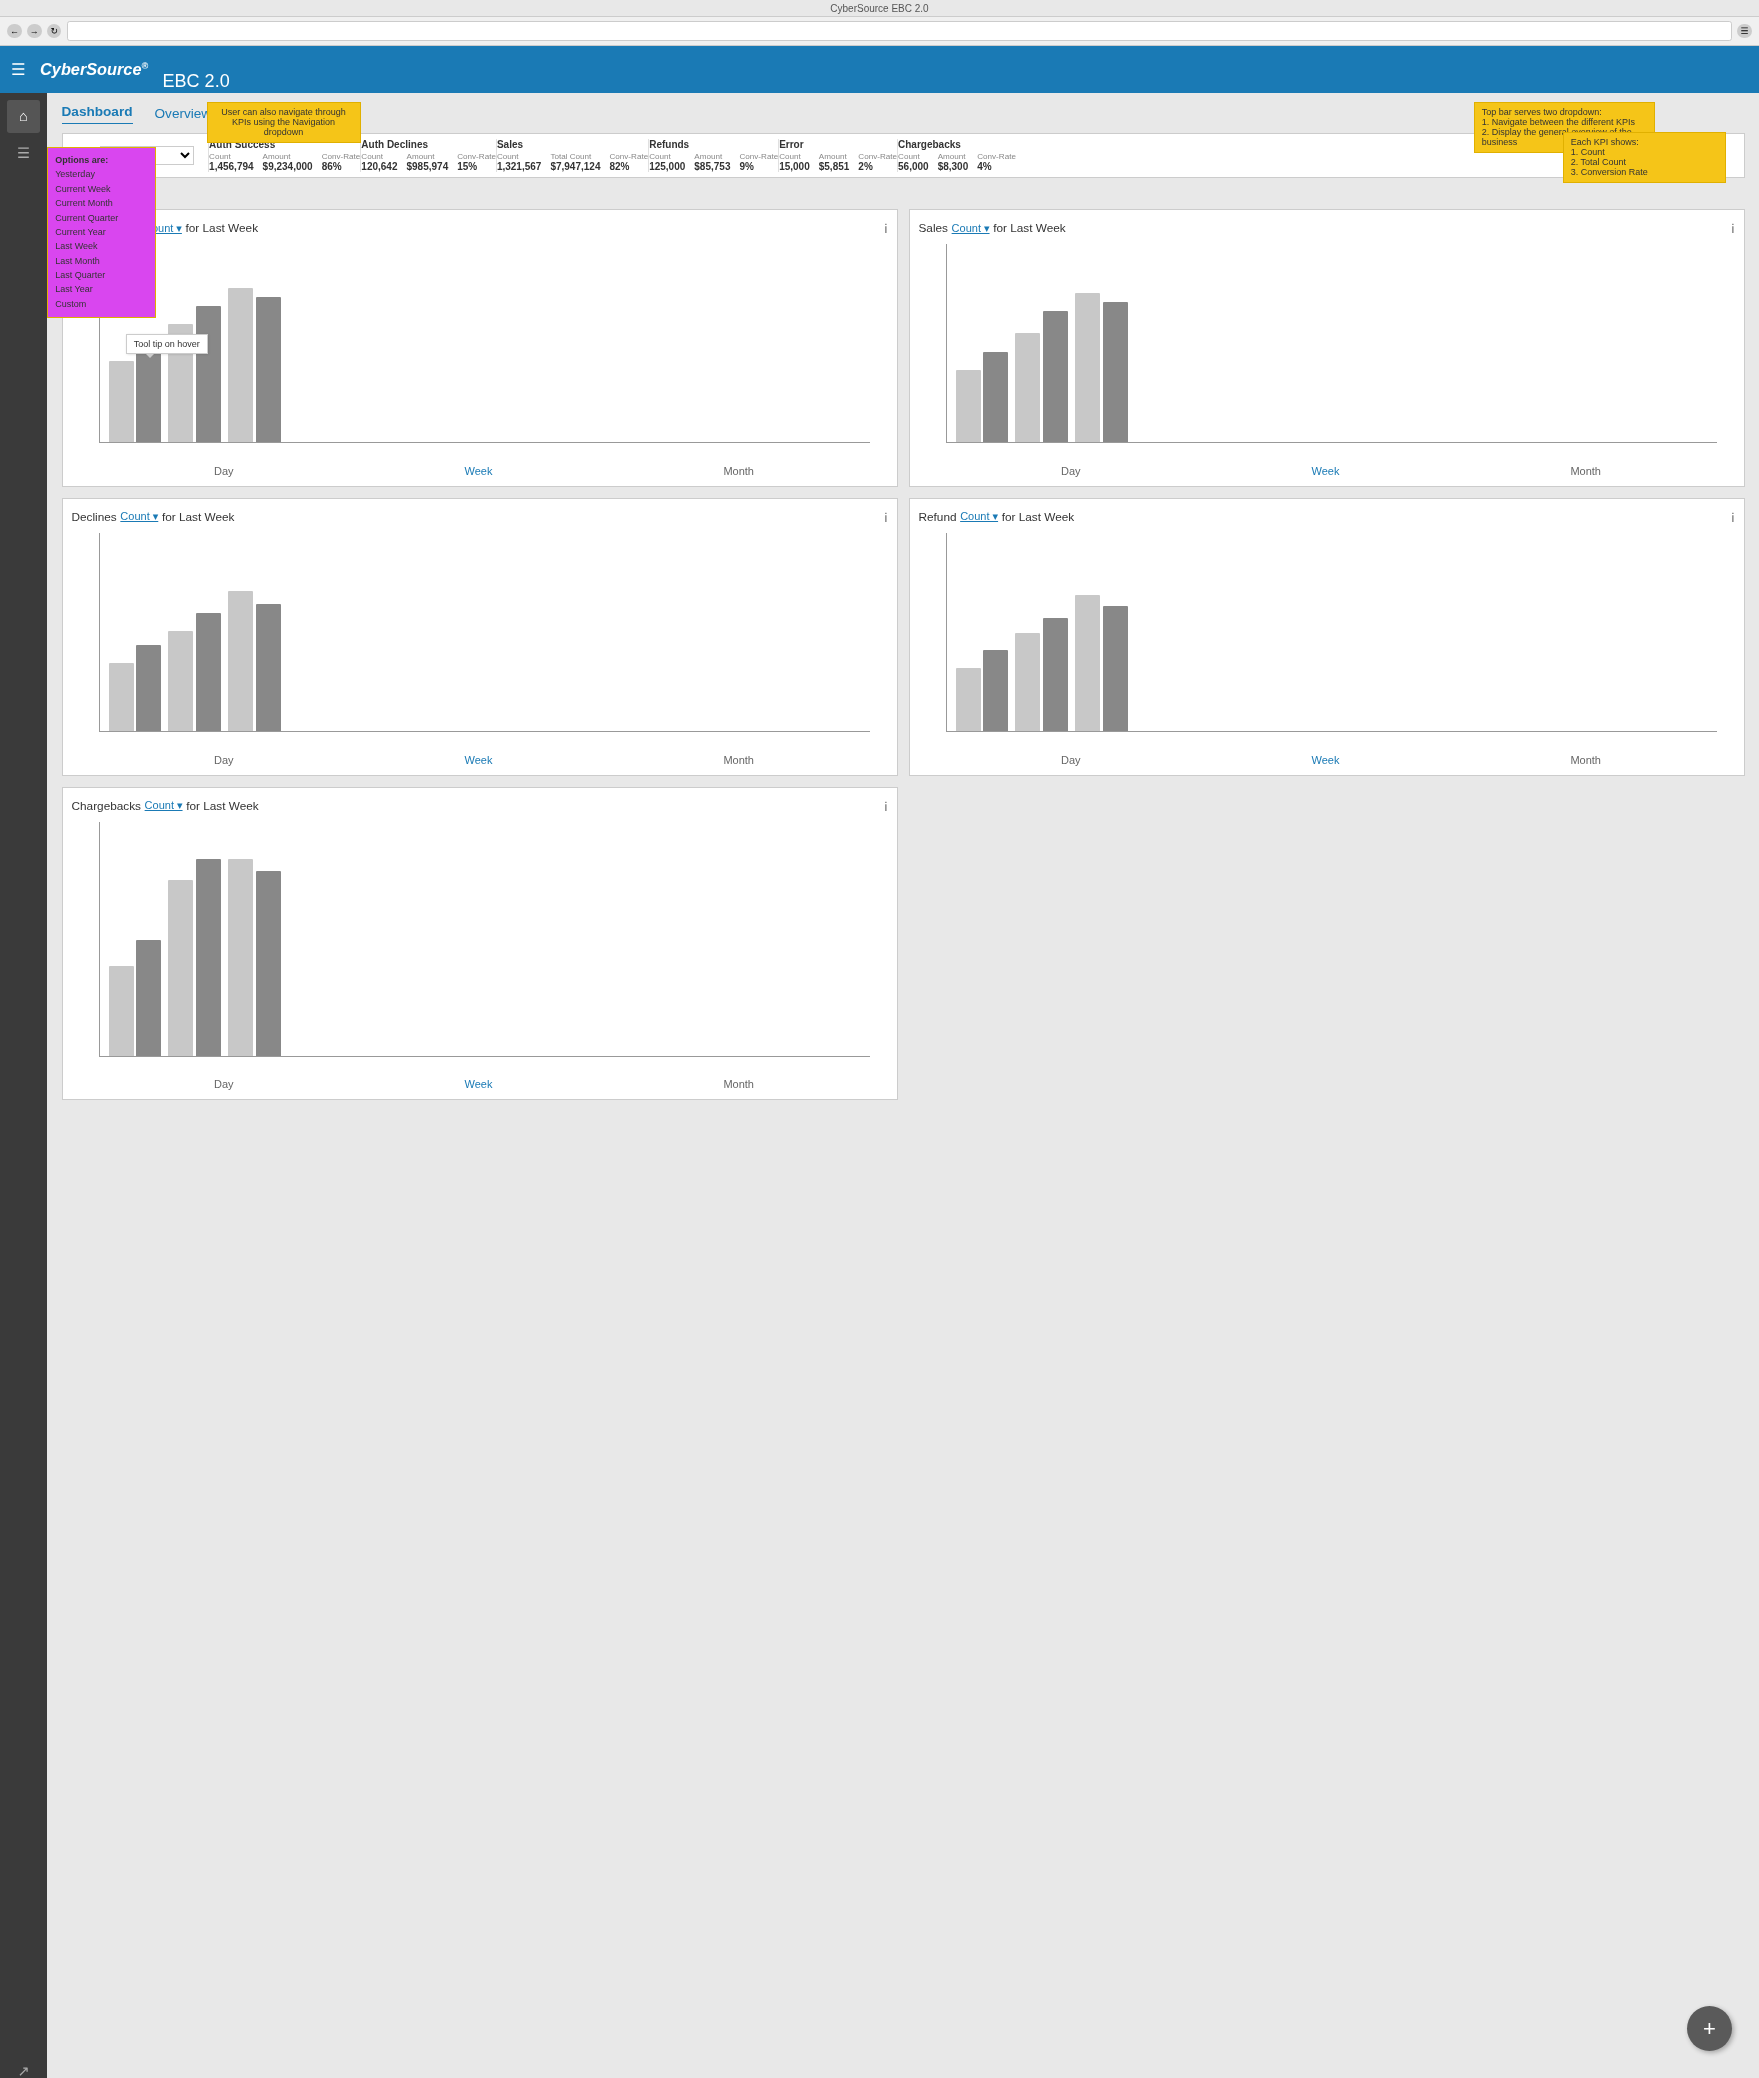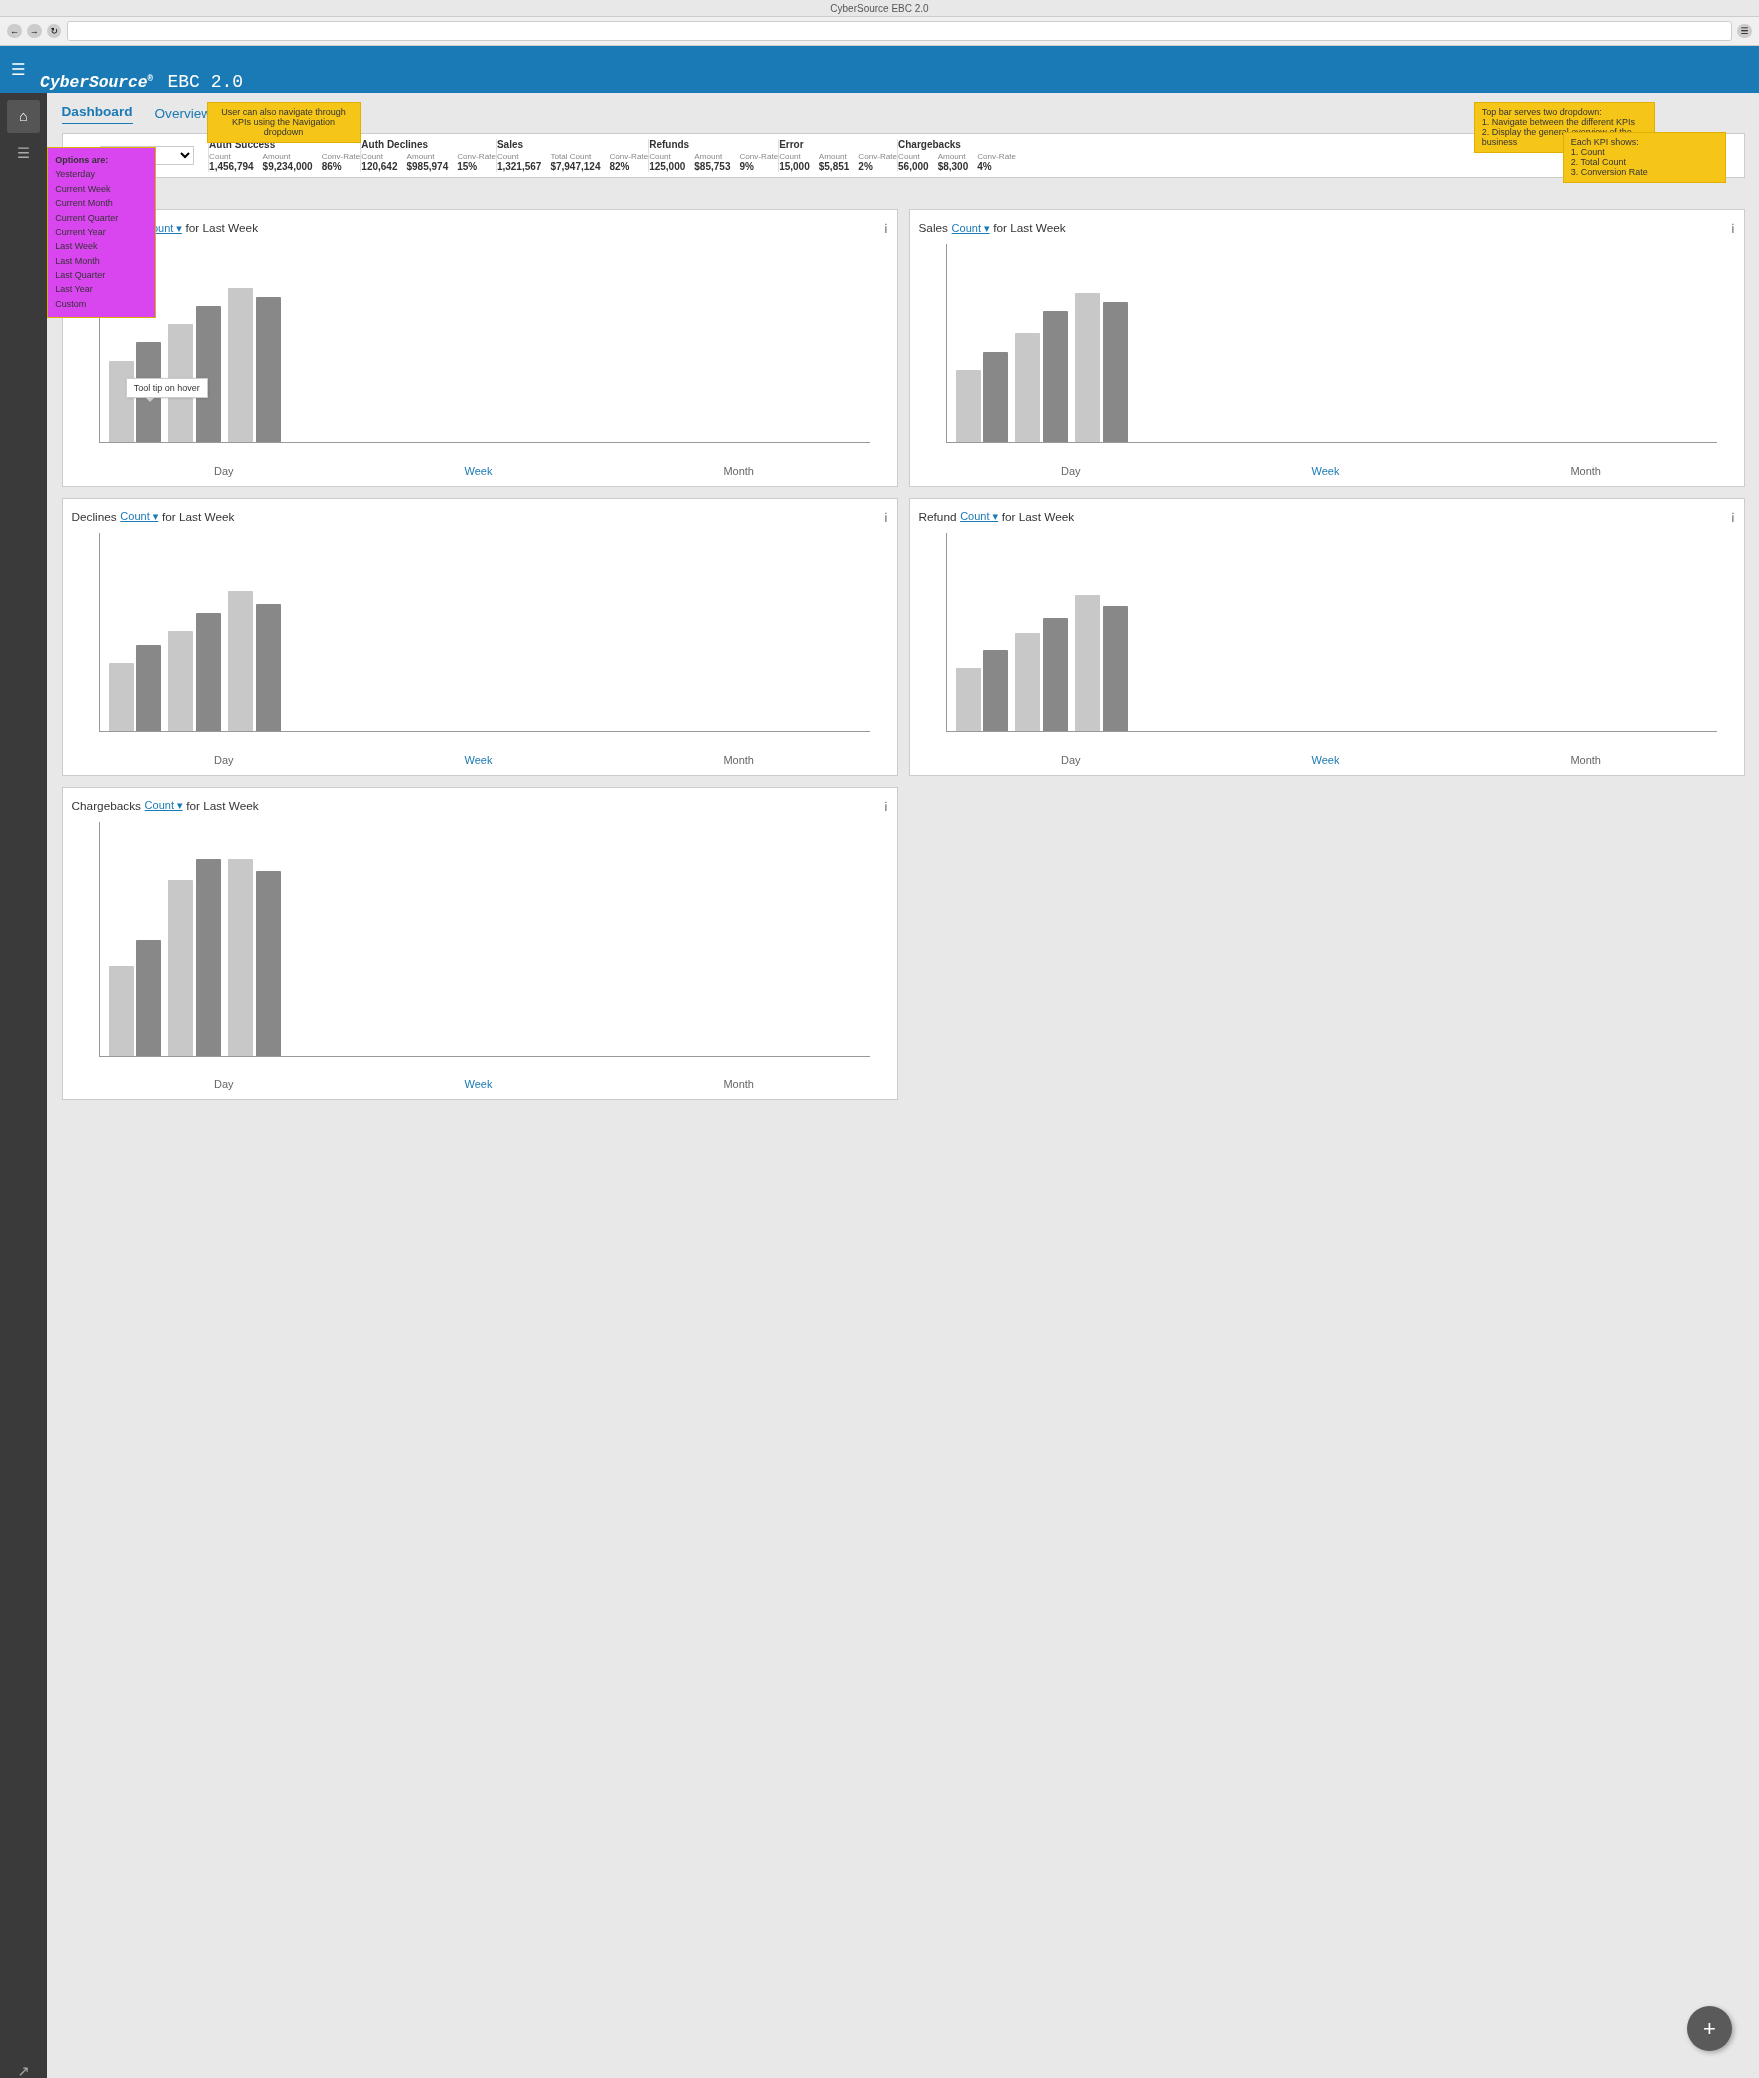--- a/index.html
+++ b/index.html
@@ -52,23 +52,22 @@
       padding: 0 11px;
       gap: 14.5px;
     }
     .hamburger-icon {
       color: white;
       font-size: 16.3px;
       cursor: pointer;
     }
     .logo-area {
       display: flex;
-      align-items: flex-end;
+      align-items: center;
       gap: 14.5px;
-      font-family: Liberation Mono, monospace;
     }
     .cybersource-logo {
       color: white;
       font-size: 16.3px;
       font-weight: bold;
       font-style: italic;
     }
     .cybersource-logo sup { font-size: 9px; }
     .app-title {
       color: white;
@@ -333,21 +332,20 @@
       position: absolute;
       left: 54px;
       top: 90px;
       background: white;
       border: 0.9px solid #ccc;
       padding: 3.6px 7.2px;
       font-size: 9px;
       color: #333;
       box-shadow: 0.9px 0.9px 2.7px rgba(0,0,0,0.2);
       white-space: nowrap;
-      margin-top: 44px;
     }
     .hover-tooltip::after {
       content: '';
       position: absolute;
       bottom: -5.4px;
       left: 18px;
       border-left: 5.4px solid transparent;
       border-right: 5.4px solid transparent;
       border-top: 5.4px solid #ccc;
     }

